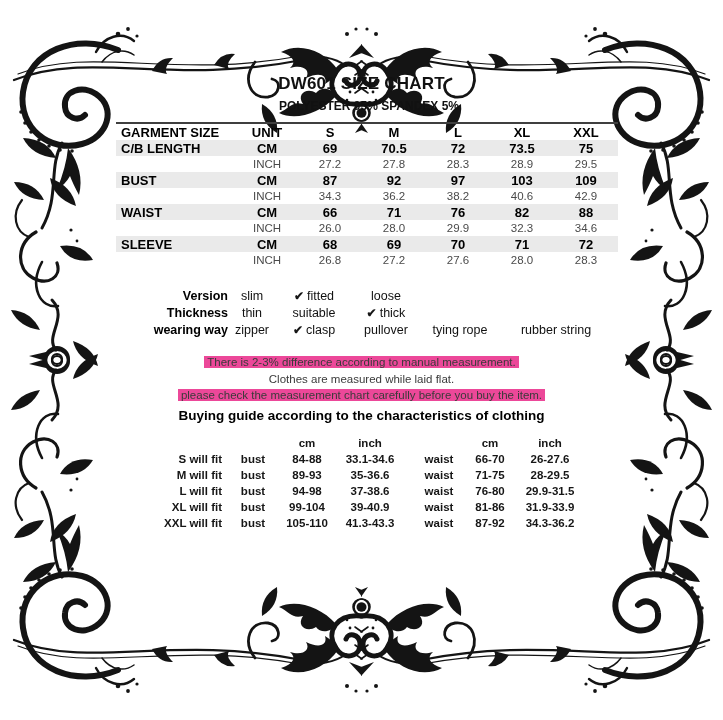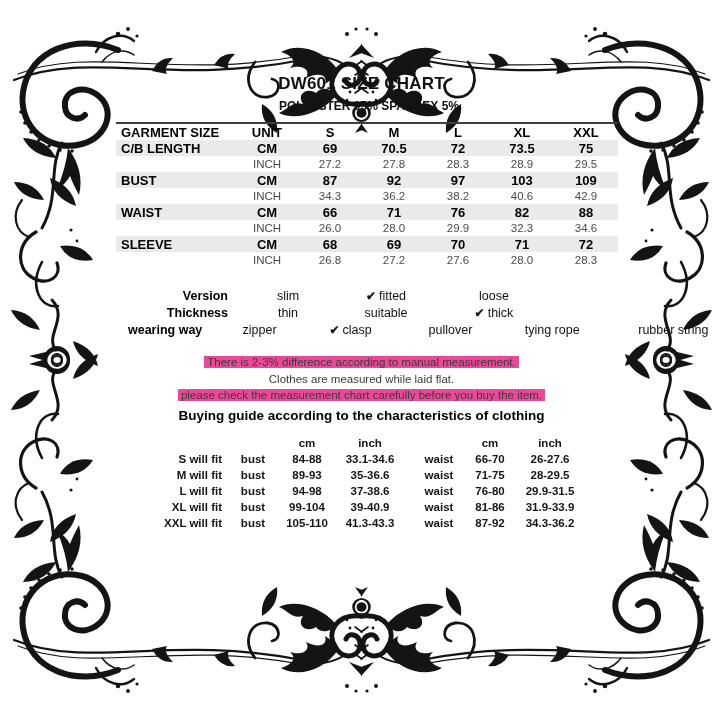--- a/index.html
+++ b/index.html
@@ -19,21 +19,21 @@
   }
   .size-table td{height:16px;padding:0;text-align:center;vertical-align:middle;font-size:13px;white-space:nowrap;overflow:hidden;}
   .size-table col.c0{width:120px;} .size-table col.c1{width:62px;}
   .size-table col.cv{width:64px;}
   .size-table tr.hdr td{font-weight:bold;color:#000;}
   .size-table td.lbl{text-align:left;padding-left:5px;}
   .size-table tr.cm td{background:#eaeaea;font-weight:bold;color:#000;}
   .size-table tr.inch td{background:#fff;color:#4a4a4a;font-size:11.5px;font-weight:normal;}
 
   .attrs{margin:20px 0 0 0;}
-  .attr-row{display:flex;height:17px;line-height:17px;font-size:12.5px;gap:36px;}
+  .attr-row{display:flex;height:17px;line-height:17px;font-size:12.5px;}
   .attr-label{width:228px;text-align:right;font-weight:bold;color:#000;white-space:nowrap;}
   .opt{text-align:center;white-space:nowrap;}
   .opt.o0{width:48px;} .opt.o1{width:76px;} .opt.o2{width:68px;} .opt.o3{width:80px;} .opt.o4{width:112px;}
   .check{font-weight:bold;font-size:12px;margin-right:3px;color:#161616;}
 
   .notes{margin-top:15px;text-align:center;font-size:11.5px;line-height:16.5px;color:#3a3a3a;}
   .notes p{margin:0;}
   .notes .shaded{background:#ec4899;padding:0 3px;}
 
   .guide-heading{margin:3px 0 0 0;text-align:center;font-size:13.5px;line-height:18px;font-weight:bold;color:#000;}

